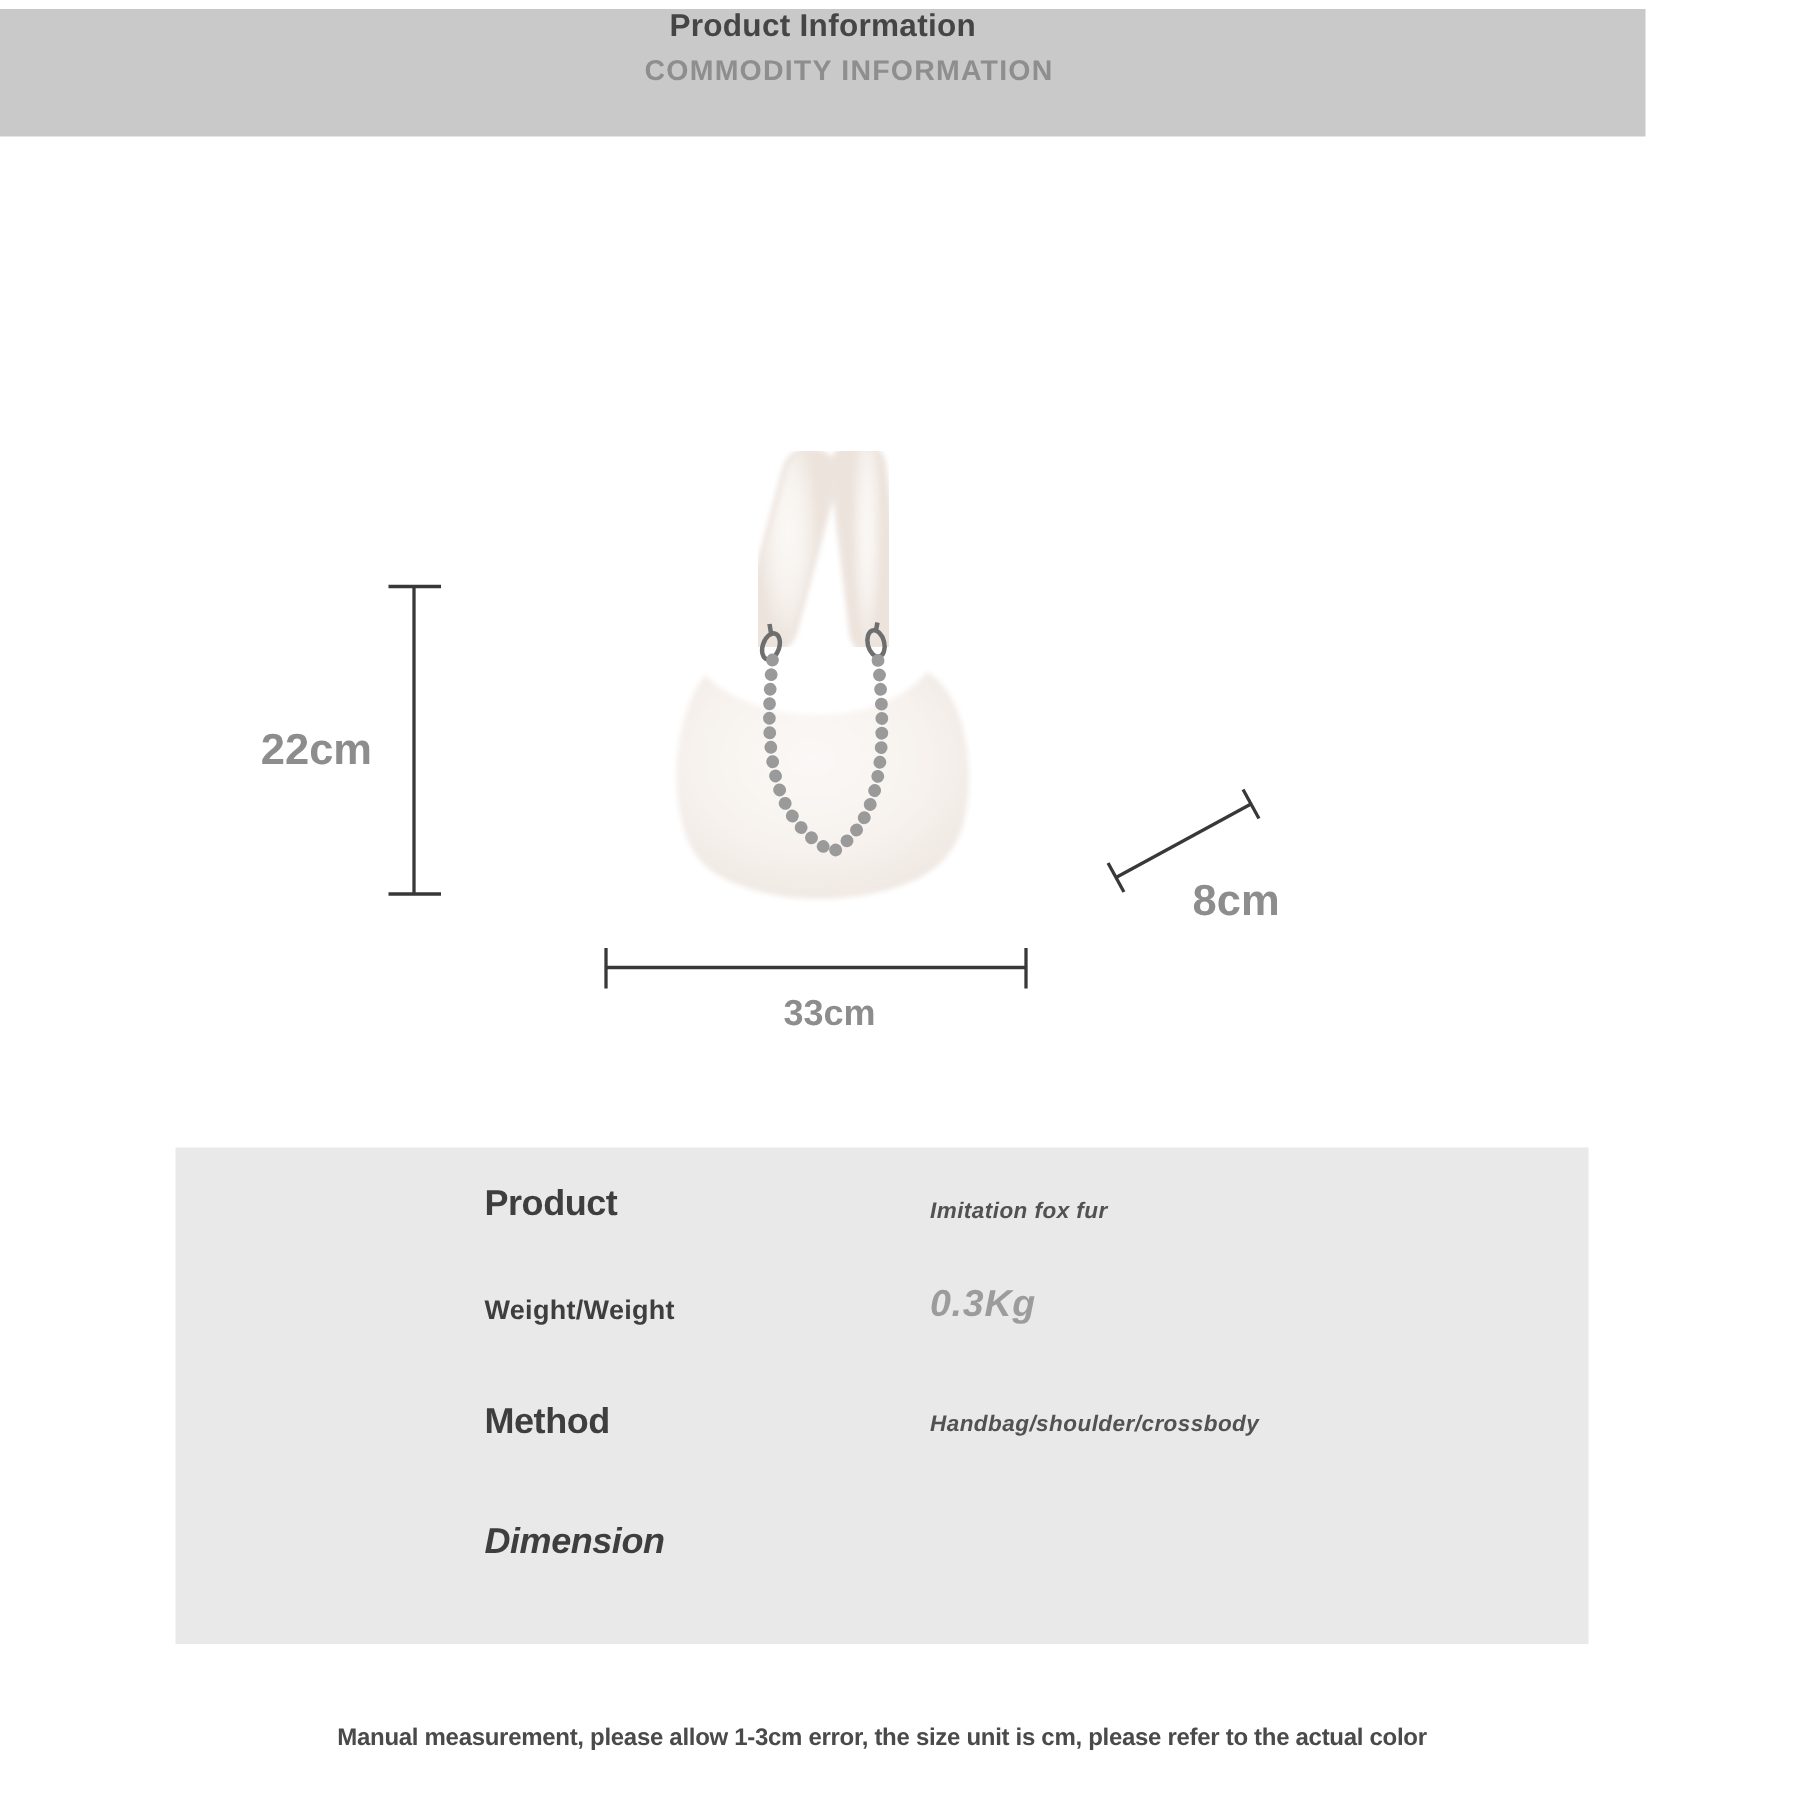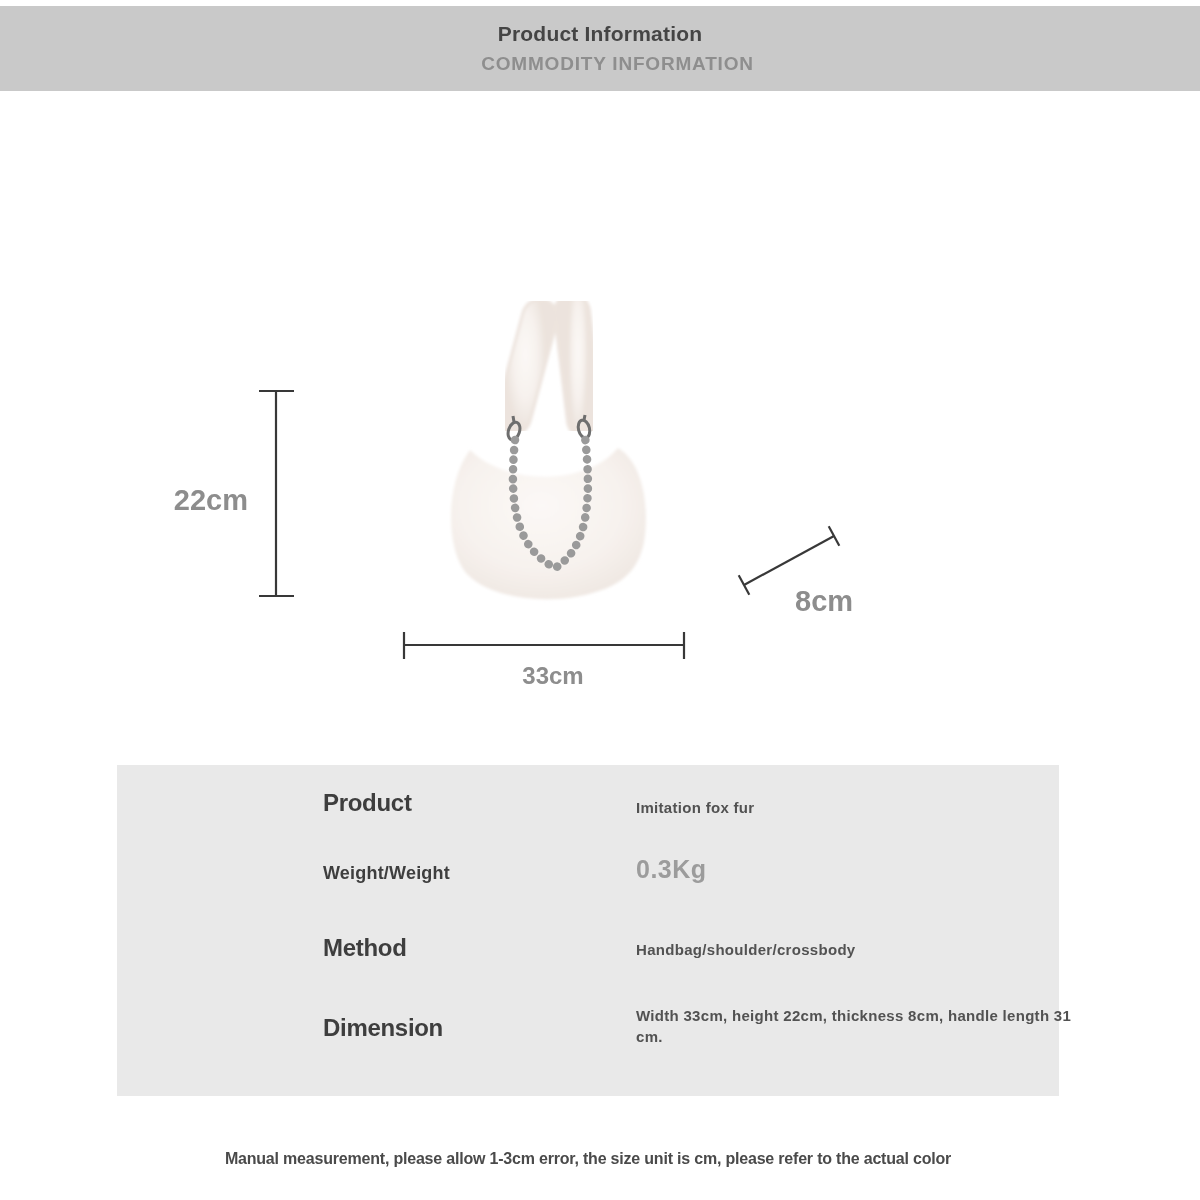--- a/index.html
+++ b/index.html
@@ -8,42 +8,42 @@
     --weight-value:#9c9c9c; --measure-line:#383838; --measure-text:#8d8d8d;
     --note-text:#4a4a4a; --fur:#f7f2ee; --fur-shade:#ede4de;
     --chain:#9a9a9a; --clip:#6e6e6e;
   }
   *{margin:0;padding:0;box-sizing:border-box;}
   html,body{background:#ffffff;}
   body{font-family:"Liberation Sans","DejaVu Sans",sans-serif;}
   .page{position:relative;width:1200px;height:1200px;background:#ffffff;overflow:hidden;}
 
   
-  .header{position:absolute;left:0;top:6px;width:1200px;height:85px;background:var(--header-bg);text-align:center;padding-top:16px;}
+  .header{position:absolute;left:0;top:6px;width:1097px;height:85px;background:var(--header-bg);text-align:center;}
   .header .title{font-size:21px;font-weight:bold;color:var(--title);letter-spacing:0.2px;}
   .header .subtitle{margin-top:7px;font-size:19px;font-weight:bold;color:var(--subtitle);letter-spacing:0.8px;margin-left:35px;}
 
   
   .figure-svg{position:absolute;left:0;top:0;width:1200px;height:1200px;}
   .dim{position:absolute;font-weight:bold;color:var(--measure-text);}
   .dim-h{left:148px;top:484px;width:100px;text-align:right;font-size:29px;}
   .dim-w{left:493px;top:662px;width:120px;text-align:center;font-size:24px;}
   .dim-d{left:795px;top:585px;font-size:29px;}
 
   
   .panel{position:absolute;left:117px;top:765px;width:942px;height:331px;background:var(--panel-bg);}
   .spec-label{position:absolute;left:323px;font-weight:bold;color:var(--label-text);letter-spacing:-0.3px;}
-  .spec-value{position:absolute;left:636px;font-weight:bold;color:var(--value-text);letter-spacing:0.3px;font-size:15px;line-height:21px;}
+  .spec-value{position:absolute;left:620px;font-weight:bold;color:var(--value-text);letter-spacing:0.3px;font-size:15px;line-height:21px;font-style:italic;}
   .lbl-lg{font-size:24px;}
   .lbl-md{font-size:18px;letter-spacing:0.2px;}
   .val-lg{font-size:25px;color:var(--weight-value);letter-spacing:0.5px;}
   .r1l{top:789px;} .r1v{top:797px;}
   .r2l{top:863px;} .r2v{top:859px;}
   .r3l{top:934px;} .r3v{top:939px;}
-  .r4l{top:1014px;} .r4v{top:1005px;width:440px;}
+  .r4l{top:1014px;font-style:italic;} .r4v{top:1005px;width:440px;}
 
   
   .note-wrap{position:absolute;left:117px;top:1126px;width:942px;text-align:center;margin-top:24px;}
   .note{font-size:16px;font-weight:bold;color:var(--note-text);letter-spacing:-0.2px;}
 </style>
 </head>
 <body>
 
 <div class="page">
 
@@ -117,19 +117,18 @@
   <div class="spec-label lbl-lg r1l">Product</div>
   <div class="spec-value r1v">Imitation fox fur</div>
 
   <div class="spec-label lbl-md r2l">Weight/Weight</div>
   <div class="spec-value val-lg r2v">0.3Kg</div>
 
   <div class="spec-label lbl-lg r3l">Method</div>
   <div class="spec-value r3v">Handbag/shoulder/crossbody</div>
 
   <div class="spec-label lbl-lg r4l">Dimension</div>
-  <div class="spec-value r4v">Width 33cm, height 22cm, thickness 8cm, handle length 31 cm.</div>
 
   <div class="note-wrap">
     <div class="note">Manual measurement, please allow 1-3cm error, the size unit is cm, please refer to the actual color</div>
   </div>
 
 </div>
 
 </body></html>

